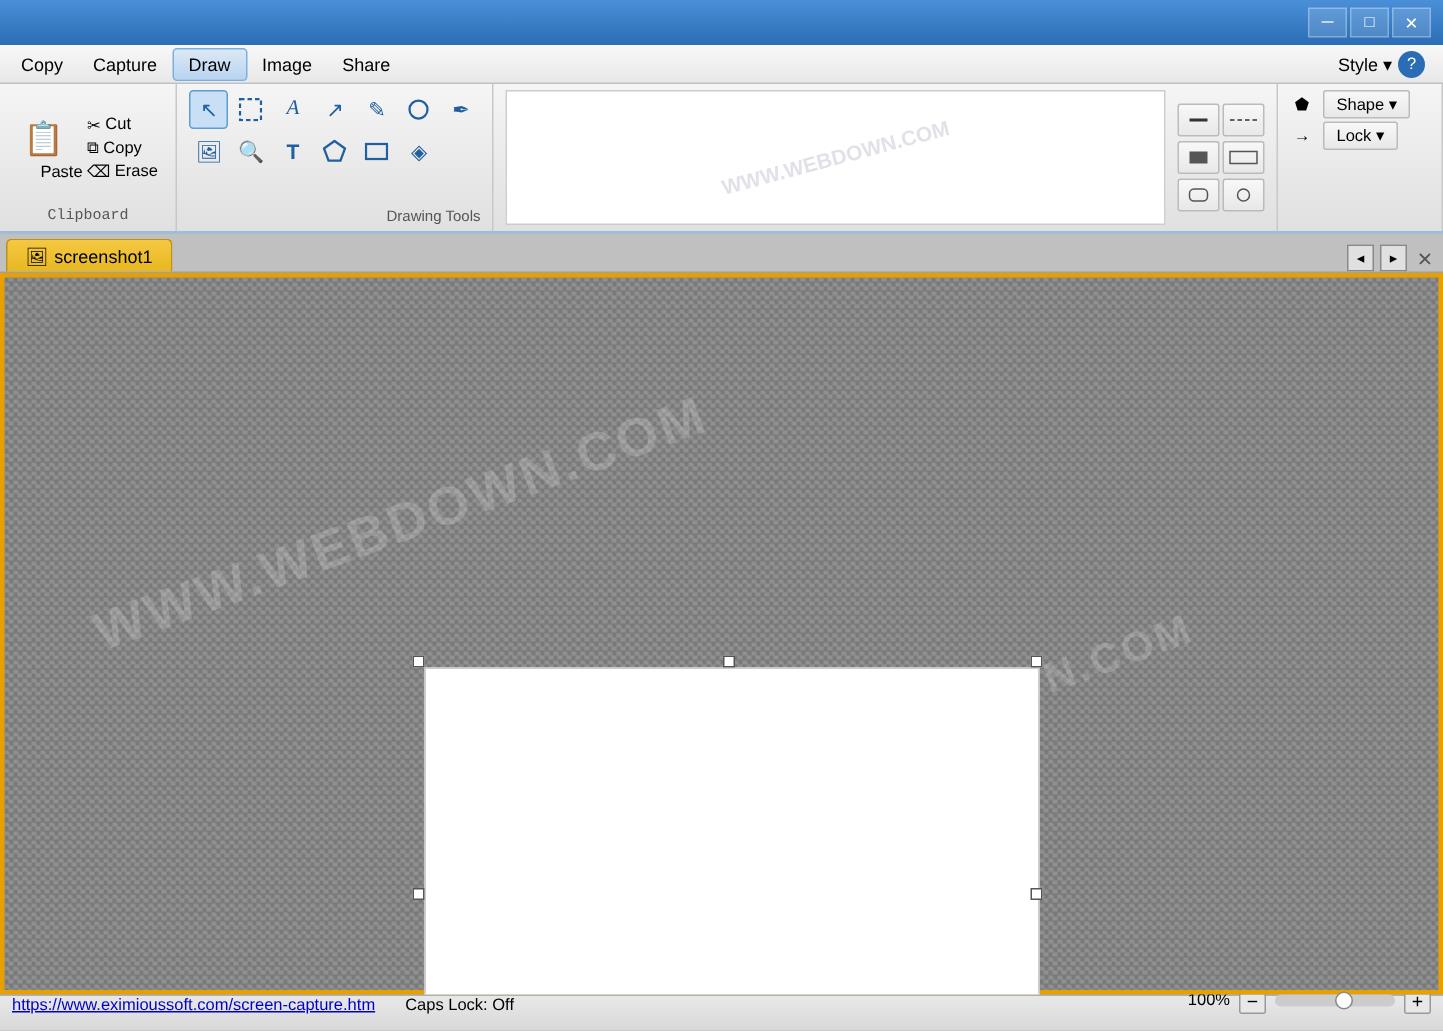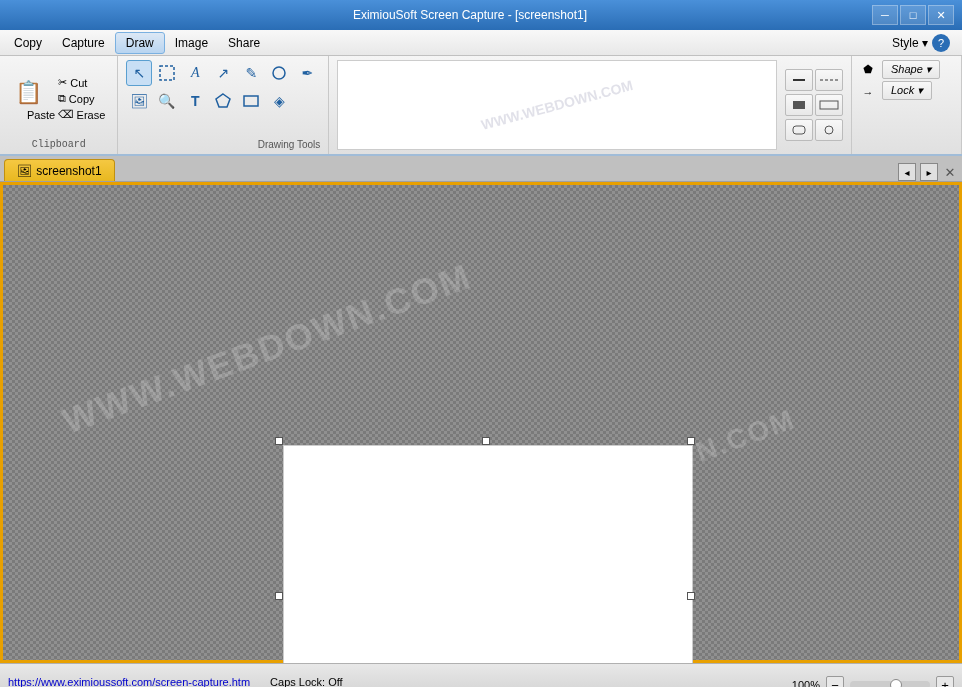--- a/index.html
+++ b/index.html
@@ -173,21 +173,21 @@
       gap: 4px;
       align-items: center;
     }
     .shape-btn {
       padding: 2px 8px;
       border: 1px solid #bbb;
       background: linear-gradient(to bottom, #f8f8f8, #e8e8e8);
       cursor: pointer;
       font-size: 11px;
       border-radius: 2px;
-      display: flex; align-items: center; gap: 2px; font-style: italic;
+      display: flex; align-items: center; gap: 2px;
     }
 
     
     .tab-bar {
       background: #c0c0c0;
       height: 26px;
       display: flex;
       align-items: flex-end;
       padding: 0 4px;
       border-bottom: 1px solid #a0a0a0;
@@ -269,21 +269,21 @@
       width: 8px; height: 8px;
       border: 1px solid #555;
       background: white;
     }
 
     
     .status-bar {
       background: linear-gradient(to bottom, #e8e8e8, #d8d8d8);
       height: 17px;
       display: flex;
-      align-items: flex-start;
+      align-items: flex-end;
       padding: 12px 8px;
       border-top: 1px solid #b0b0b0;
       font-size: 11px;
       gap: 20px;
     }
     .status-link { color: #0000cc; text-decoration: underline; cursor: pointer; }
     .status-zoom {
       margin-left: auto;
       display: flex; align-items: center; gap: 6px;
     }
@@ -310,21 +310,20 @@
       display: flex; align-items: center; justify-content: center;
       font-size: 13px;
       border-radius: 2px;
     }
   </style>
 </head>
 <body>
 
 <div class="title-bar">
   <div style="width:60px"></div>
-  <div class="title-bar-text">EximiouSoft Screen Capture - [screenshot1]</div>
   <div class="title-controls">
     <button class="title-btn">─</button>
     <button class="title-btn">□</button>
     <button class="title-btn close">✕</button>
   </div>
 </div>
 
 <div class="menu-bar">
   <div class="menu-item">Copy</div>
   <div class="menu-item">Capture</div>

